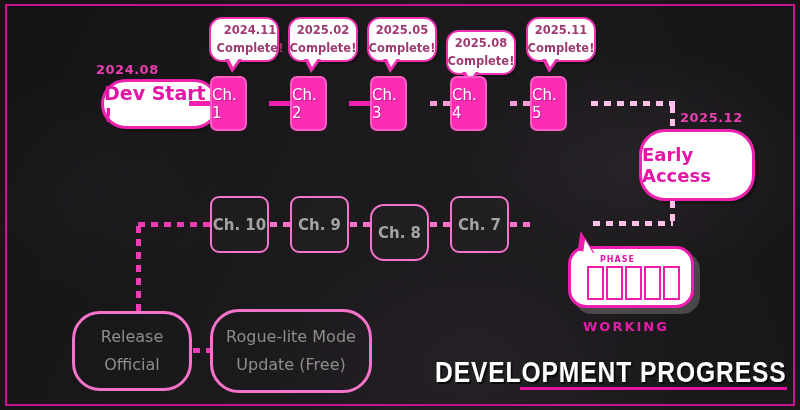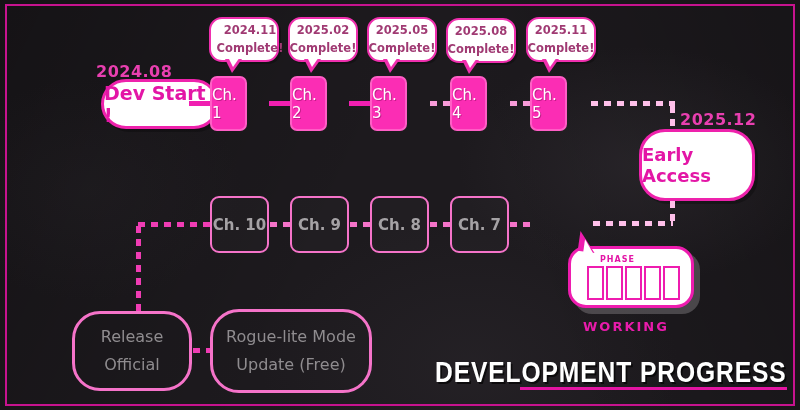--- a/index.html
+++ b/index.html
@@ -38,21 +38,21 @@
   .pill{
     position:absolute;background:#fff;border:3px solid #ee22ac;box-sizing:border-box;
     display:flex;flex-direction:column;align-items:center;justify-content:center;
     color:#e316a6;font-weight:bold;box-shadow:3px 3px 0 rgba(0,0,0,0.25);margin-left:28px;
   }
   .soft-node{
     position:absolute;border:3px solid #f573c9;box-sizing:border-box;border-radius:28px;
     display:flex;flex-direction:column;align-items:center;justify-content:center;
     color:#8f8c8f;font-size:16px;line-height:1.75;text-align:center;
   }
-  .date-label{position:absolute;color:#e93fb0;font-size:16px;font-weight:bold;letter-spacing:0.5px;}
+  .date-label{position:absolute;color:#e93fb0;font-size:13px;font-weight:bold;letter-spacing:0.5px;}
 
   
   .bubble{
     position:absolute;width:70px;height:45px;border-radius:13px;background:#fff;
     border:2.5px solid #ef2fae;box-sizing:border-box;
     display:flex;flex-direction:column;align-items:center;justify-content:center;
     color:#a03a73;font-size:11.5px;line-height:1.5;font-weight:bold;text-align:center;
     box-shadow:2px 2px 0 rgba(0,0,0,0.25);
   }
   .bubble .tail-outer{position:absolute;bottom:-13px;left:14px;width:0;height:0;
@@ -109,21 +109,21 @@
     <span>Complete!</span>
     <i class="tail-outer"></i>
       <i class="tail-inner"></i>
   </div>
   <div class="bubble" style="left:367px;top:17px;">
     <span>2025.05</span>
     <span>Complete!</span>
     <i class="tail-outer"></i>
       <i class="tail-inner"></i>
   </div>
-  <div class="bubble" style="left:446px;top:18px;">
+  <div class="bubble" style="left:446px;top:30px;">
     <span>2025.08</span>
     <span>Complete!</span>
     <i class="tail-outer"></i>
       <i class="tail-inner"></i>
   </div>
   <div class="bubble" style="left:526px;top:17px;">
     <span>2025.11</span>
     <span>Complete!</span>
     <i class="tail-outer"></i>
       <i class="tail-inner"></i>
@@ -171,21 +171,21 @@
   <div class="h-dash c-mid" style="left:270px;top:222px;width:20px;"></div>
   <div class="h-dash c-bright" style="left:138px;top:222px;width:72px;"></div>
   <div class="v-dash c-bright" style="left:136px;top:226px;height:86px;"></div>
 
   <div class="chapter-outline" style="left:210px;top:196px;">
       <span>Ch. 10</span>
     </div>
   <div class="chapter-outline" style="left:290px;top:196px;">
       <span>Ch. 9</span>
     </div>
-  <div class="chapter-outline" style="left:370px;top:196px;">
+  <div class="chapter-outline" style="left:370px;top:204px;border-radius:14px;">
       <span>Ch. 8</span>
     </div>
   <div class="chapter-outline" style="left:450px;top:196px;">
       <span>Ch. 7</span>
     </div>
 
   <div class="phase-bubble">
     <i class="tail-outer"></i>
       <i class="tail-inner"></i>
     <div class="phase-label">PHASE</div>

